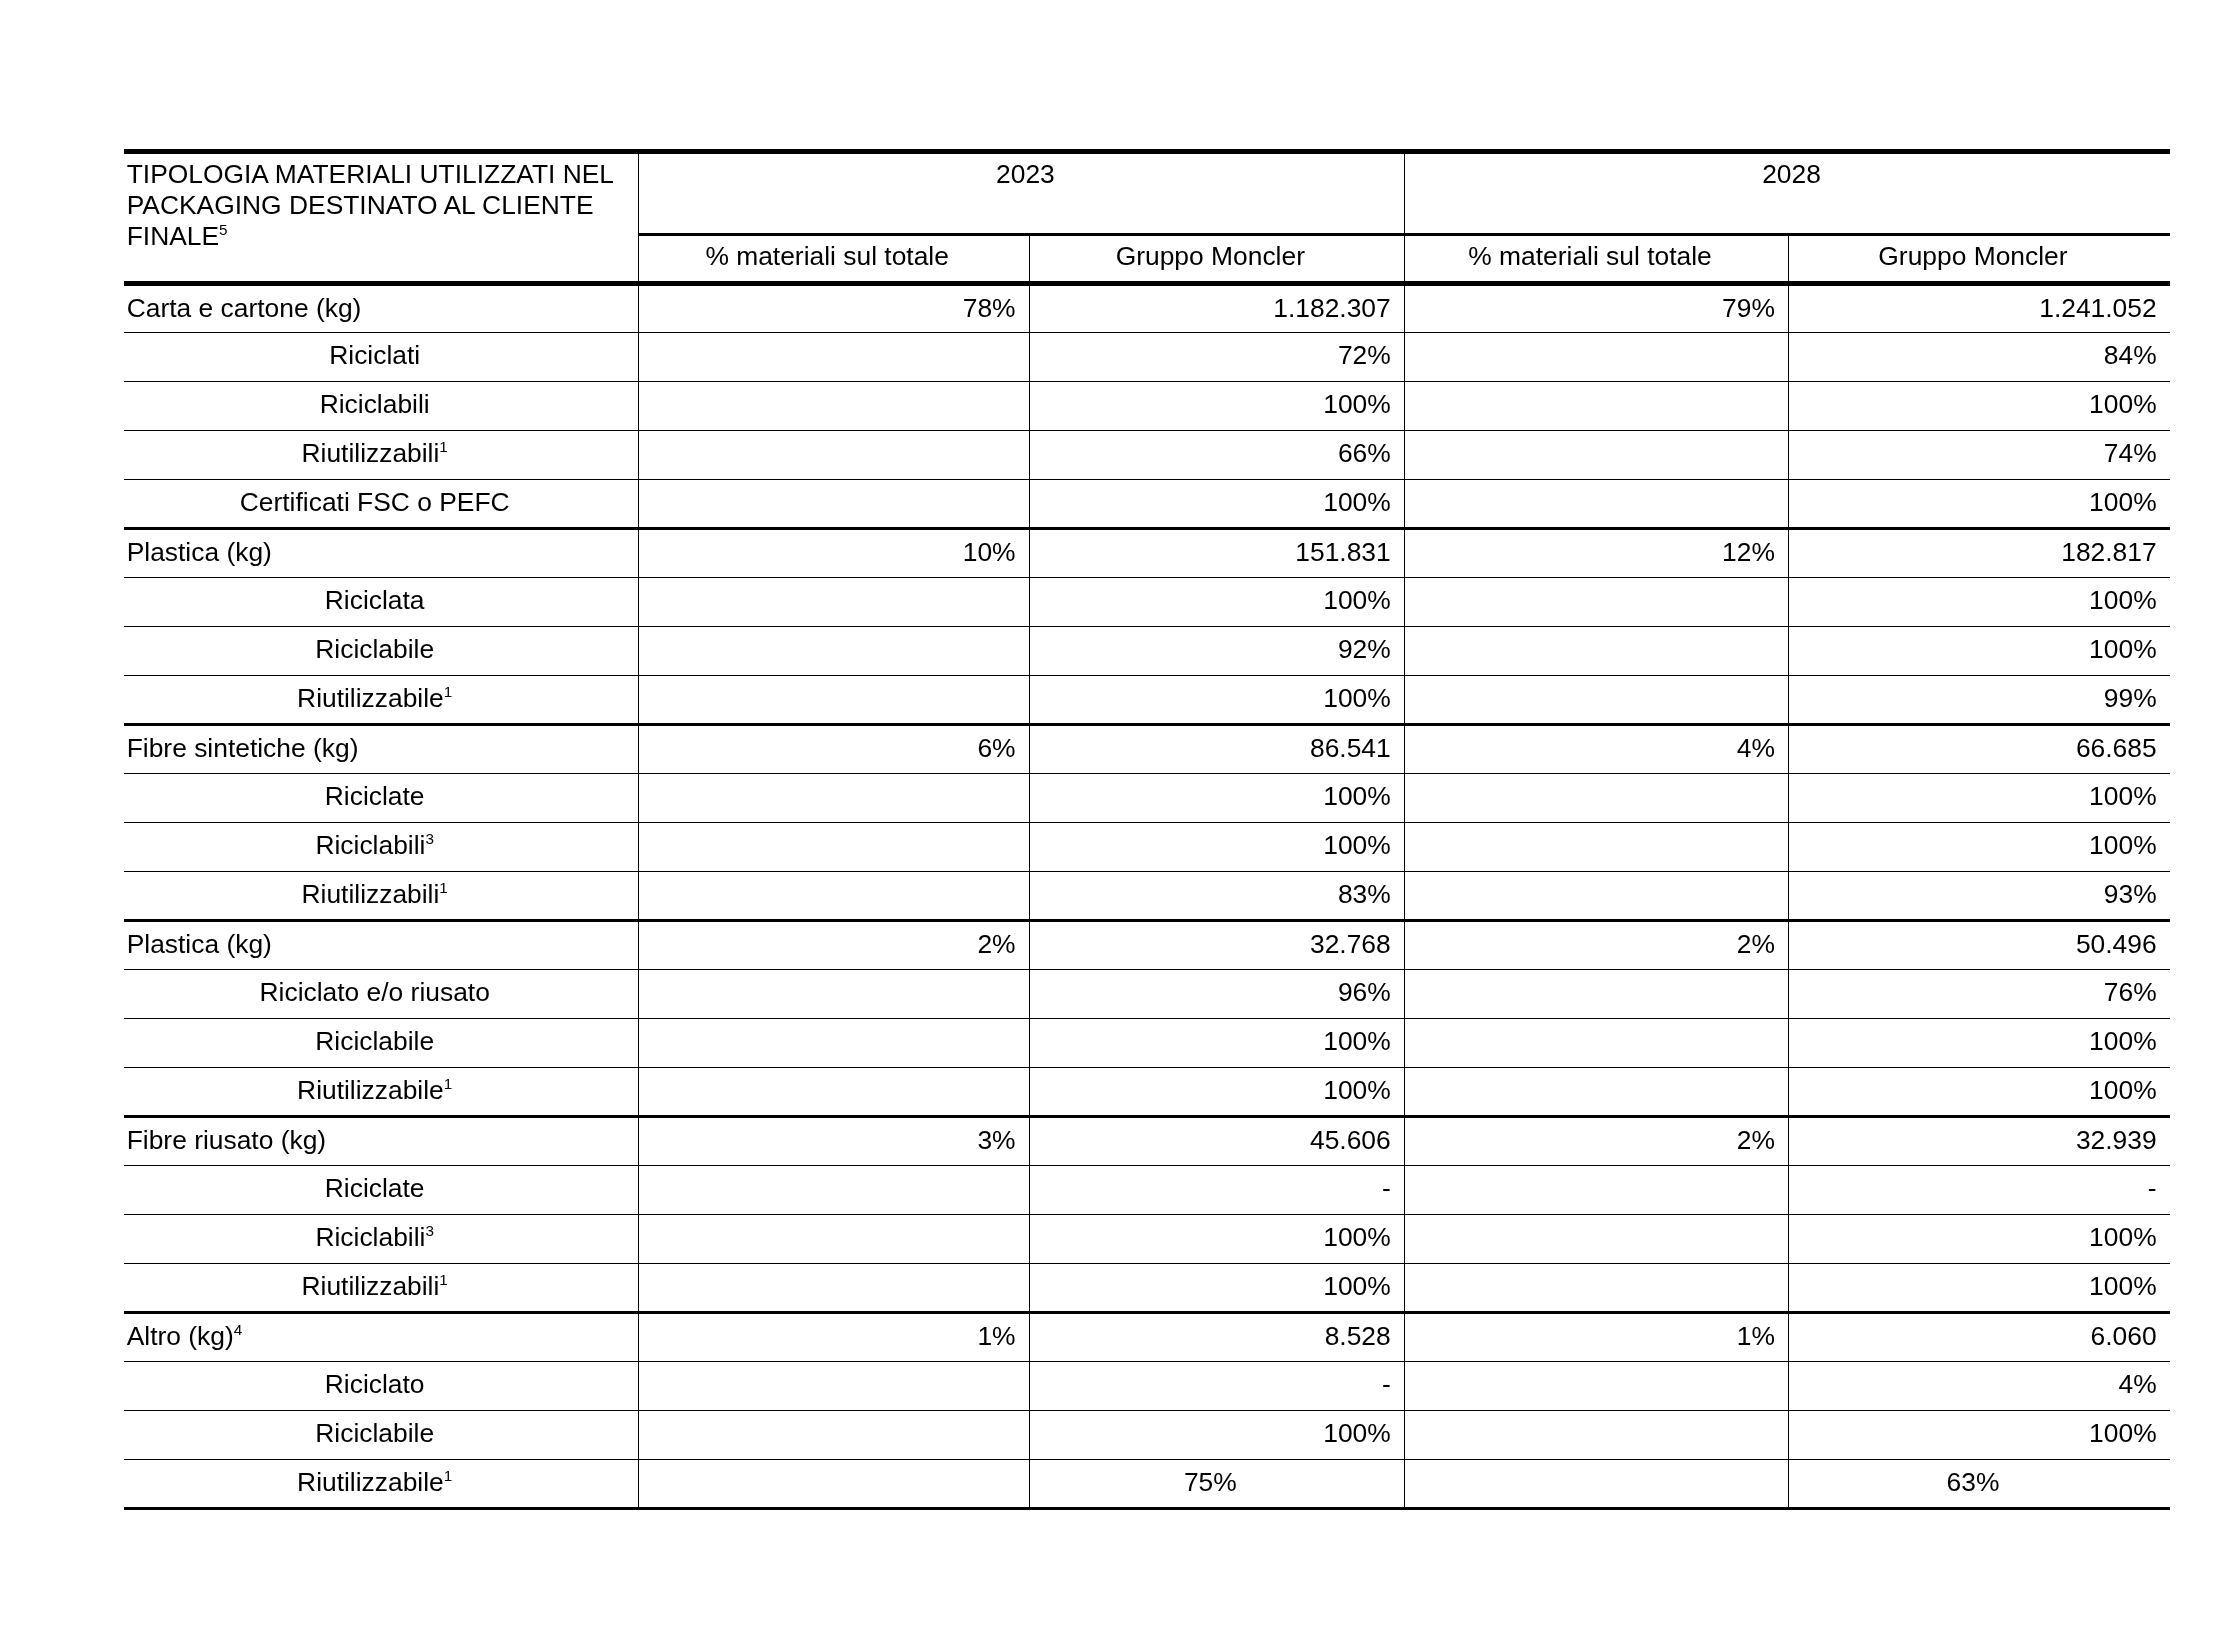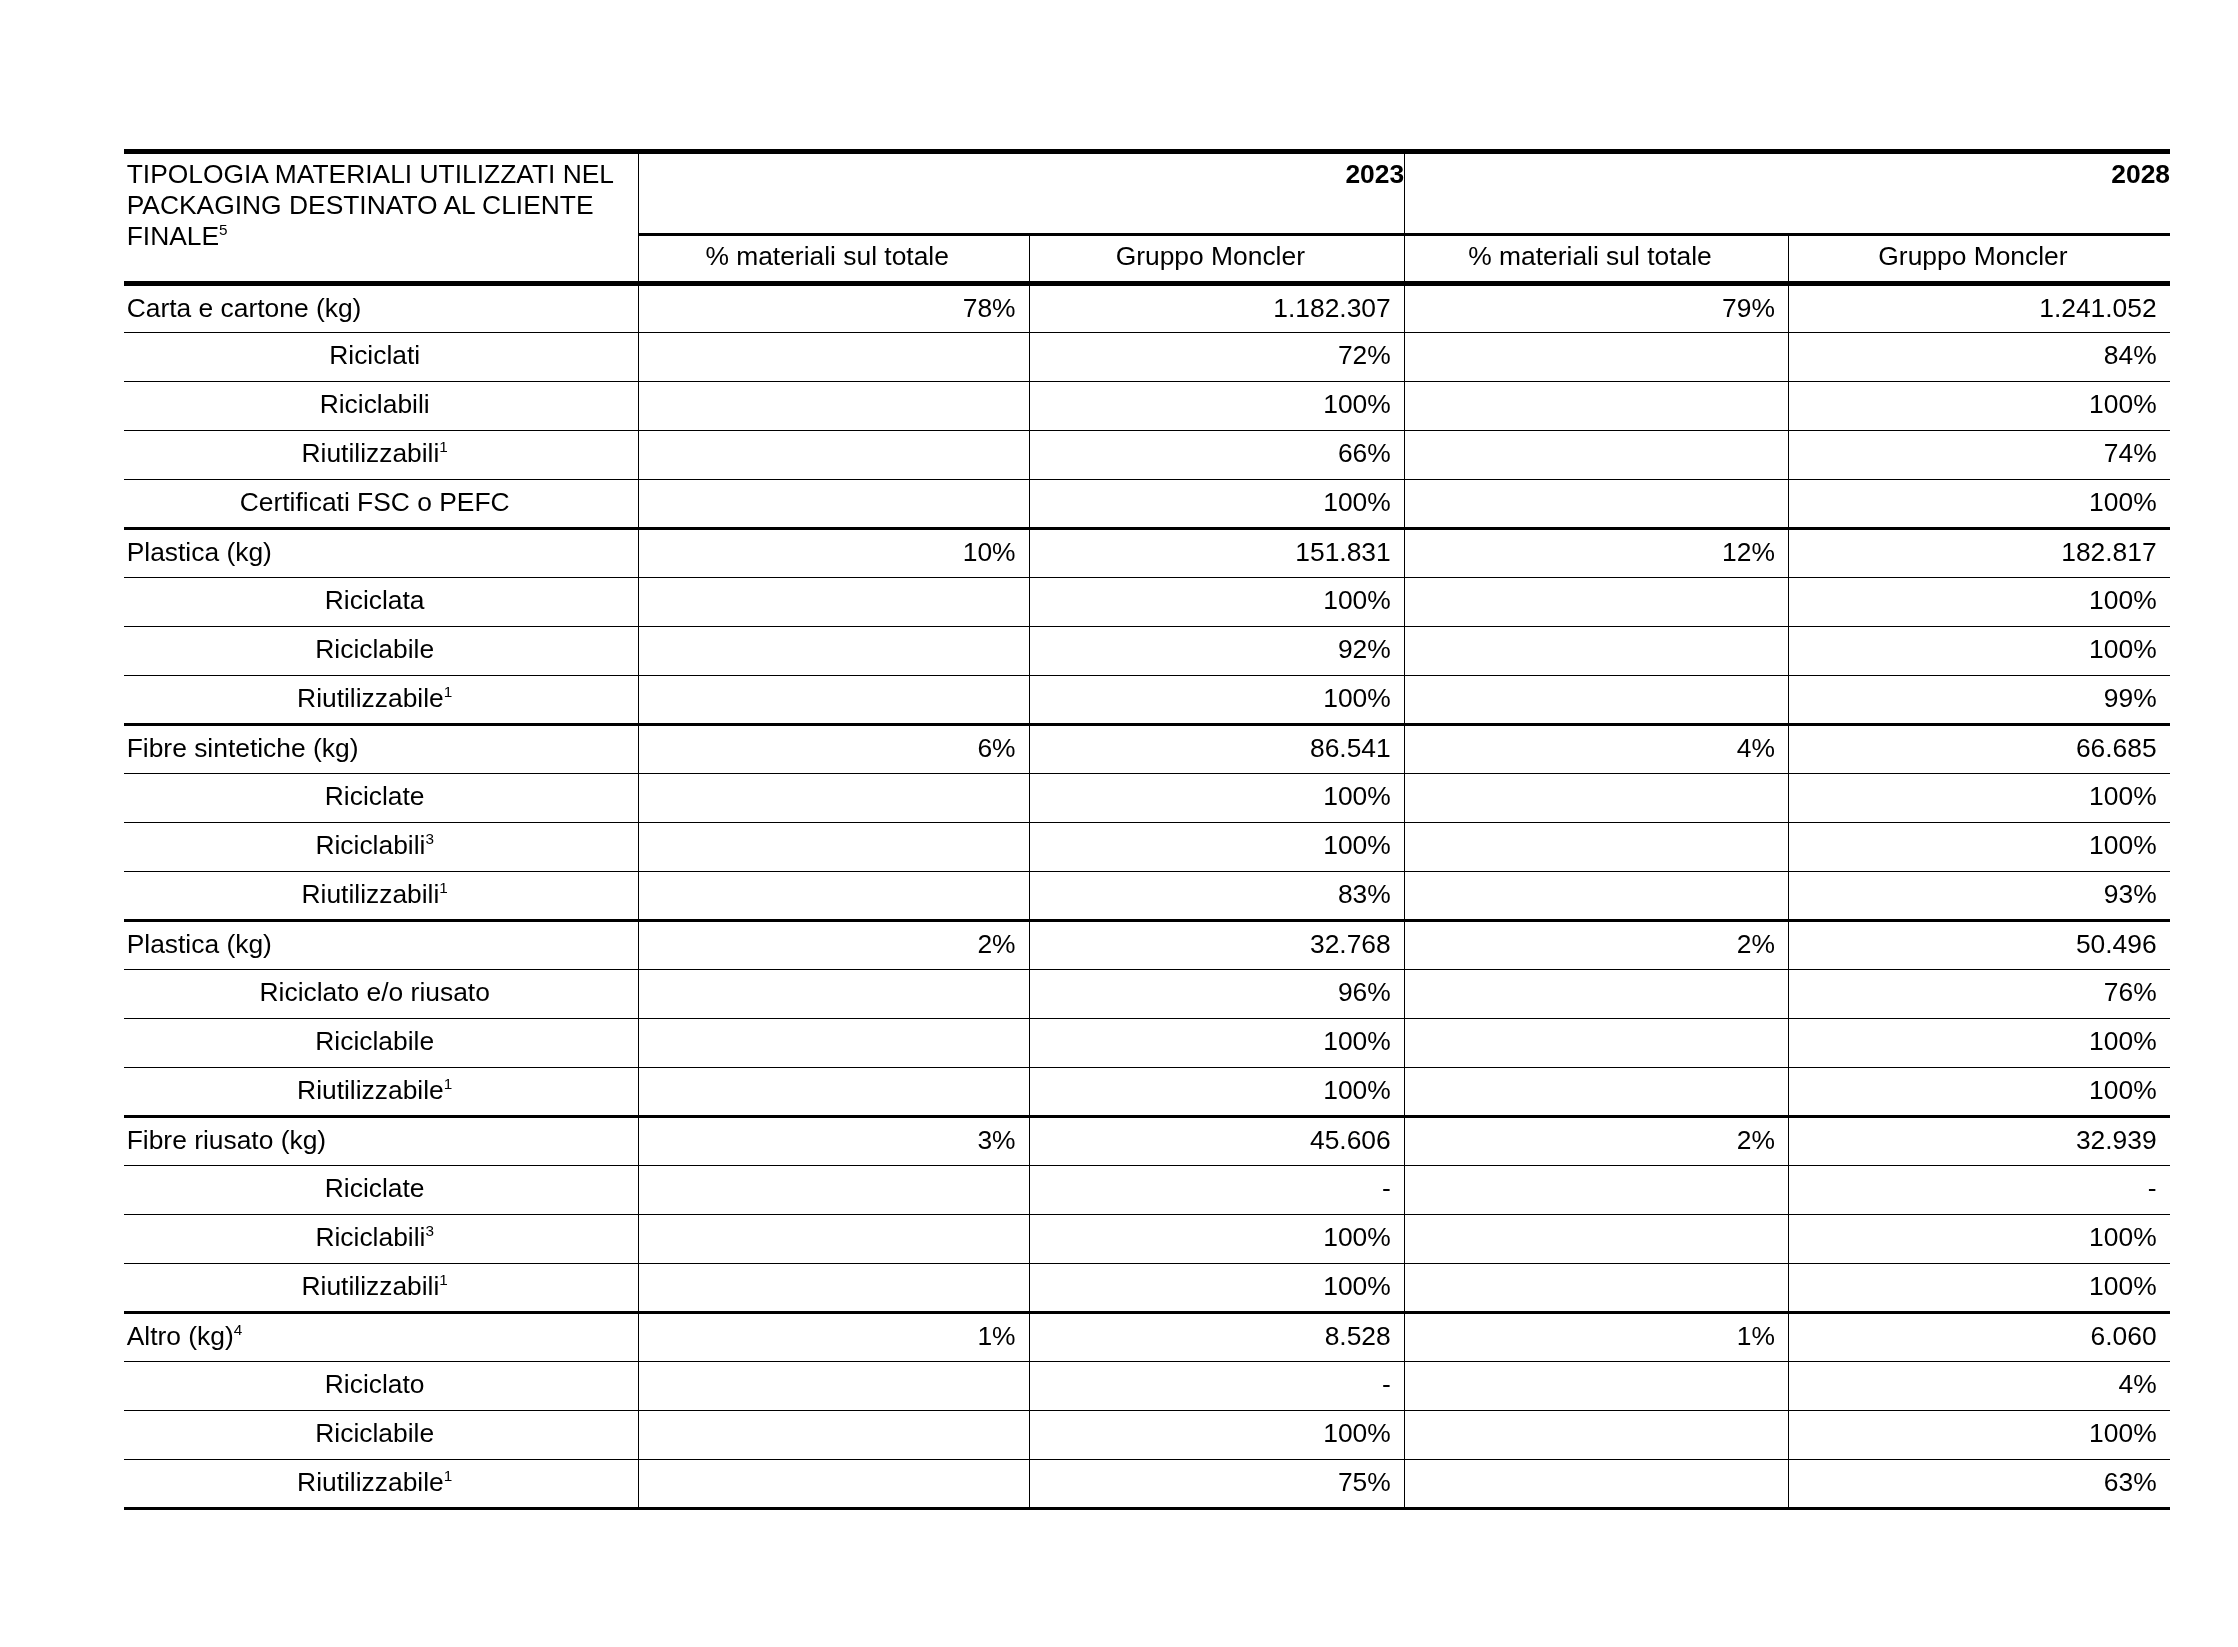--- a/index.html
+++ b/index.html
@@ -34,39 +34,39 @@
   
   thead tr.years { height: 83px; }
   thead tr.subs  { height: 49px; }
   th.title-cell {
     text-align: left;
     font-weight: normal;
     padding: 4.5px 18px 0 2.7px;
     border-bottom: 5.4px solid #000;
   }
   th.year-th {
-    text-align: right;
-    font-weight: bold;
+    text-align: center;
+    font-weight: normal;
     padding: 4.5px 0 0 8px;
     border-left: 1.3px solid #000;
     border-bottom: 3.6px solid #000;
   }
   th.sub-th {
     text-align: center;
     font-weight: normal;
     padding: 5.4px 13.4px 0 0;
     border-left: 1.3px solid #000;
     border-bottom: 5.4px solid #000;
     margin-top: 37px;
   }
   
   tbody tr { height: 49px; }
   tbody td { border-top: 1.3px solid #000; }
   tbody tr.section-start td { border-top: 3.6px solid #000; }
-  tbody tr:last-child td { border-bottom: 3.6px solid #000; }
+  tbody tr:last-child td { border-bottom: 3.6px solid #000; text-align: center; }
   td.lbl { padding-top: 7.2px; }
   td.lbl.material { text-align: left;  padding-left: 2.7px; padding-right: 9px; }
   td.lbl.sub      { text-align: center; padding-right: 13.4px; }
   td.val {
     text-align: right;
     padding: 7.2px 13.4px 0 0;
     border-left: 1.3px solid #000;
   }
   sup {
     font-size: 0.58em;

